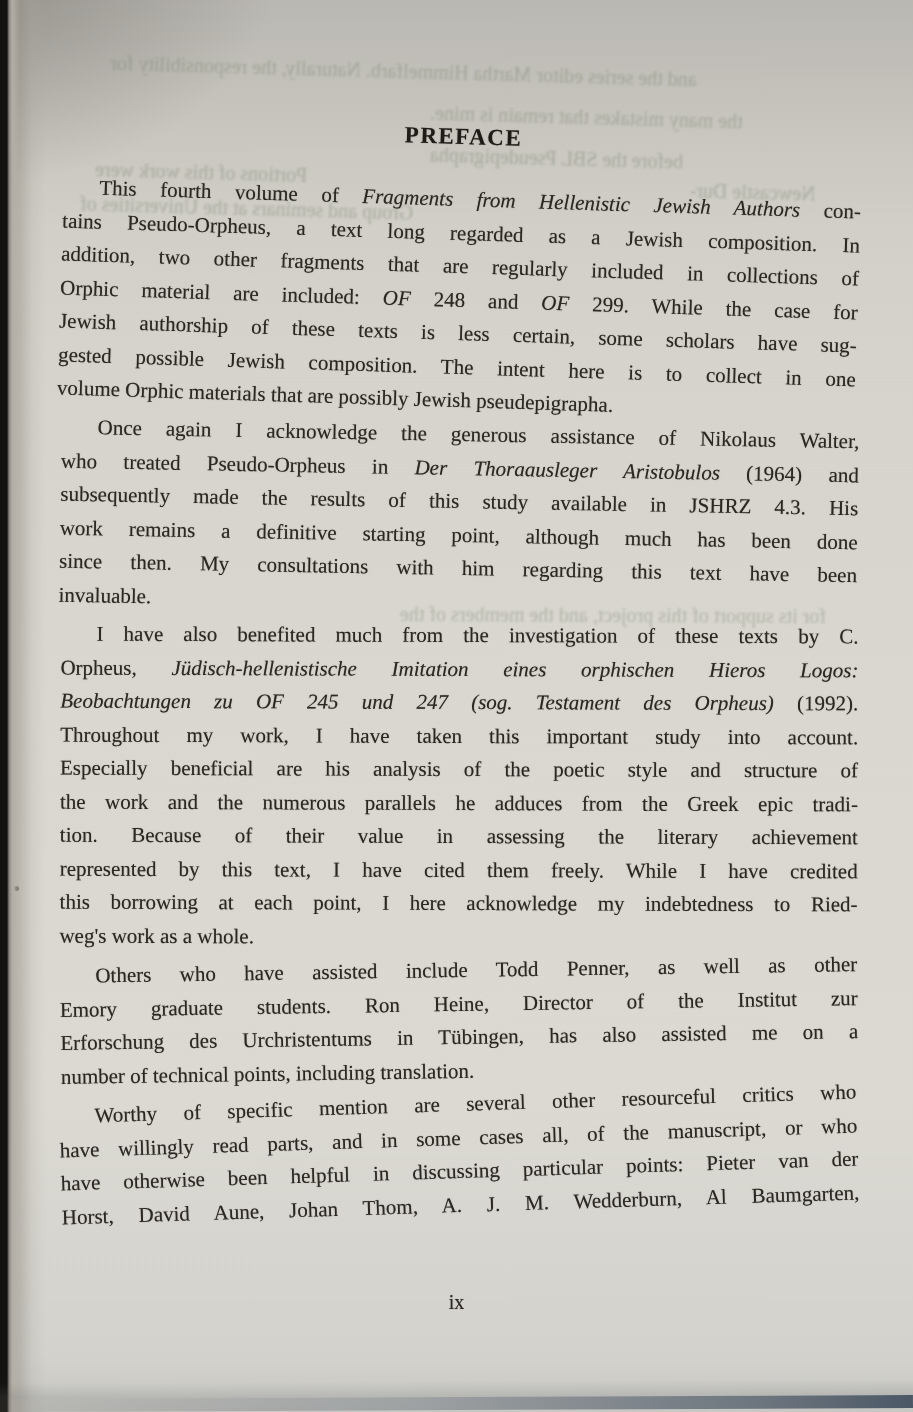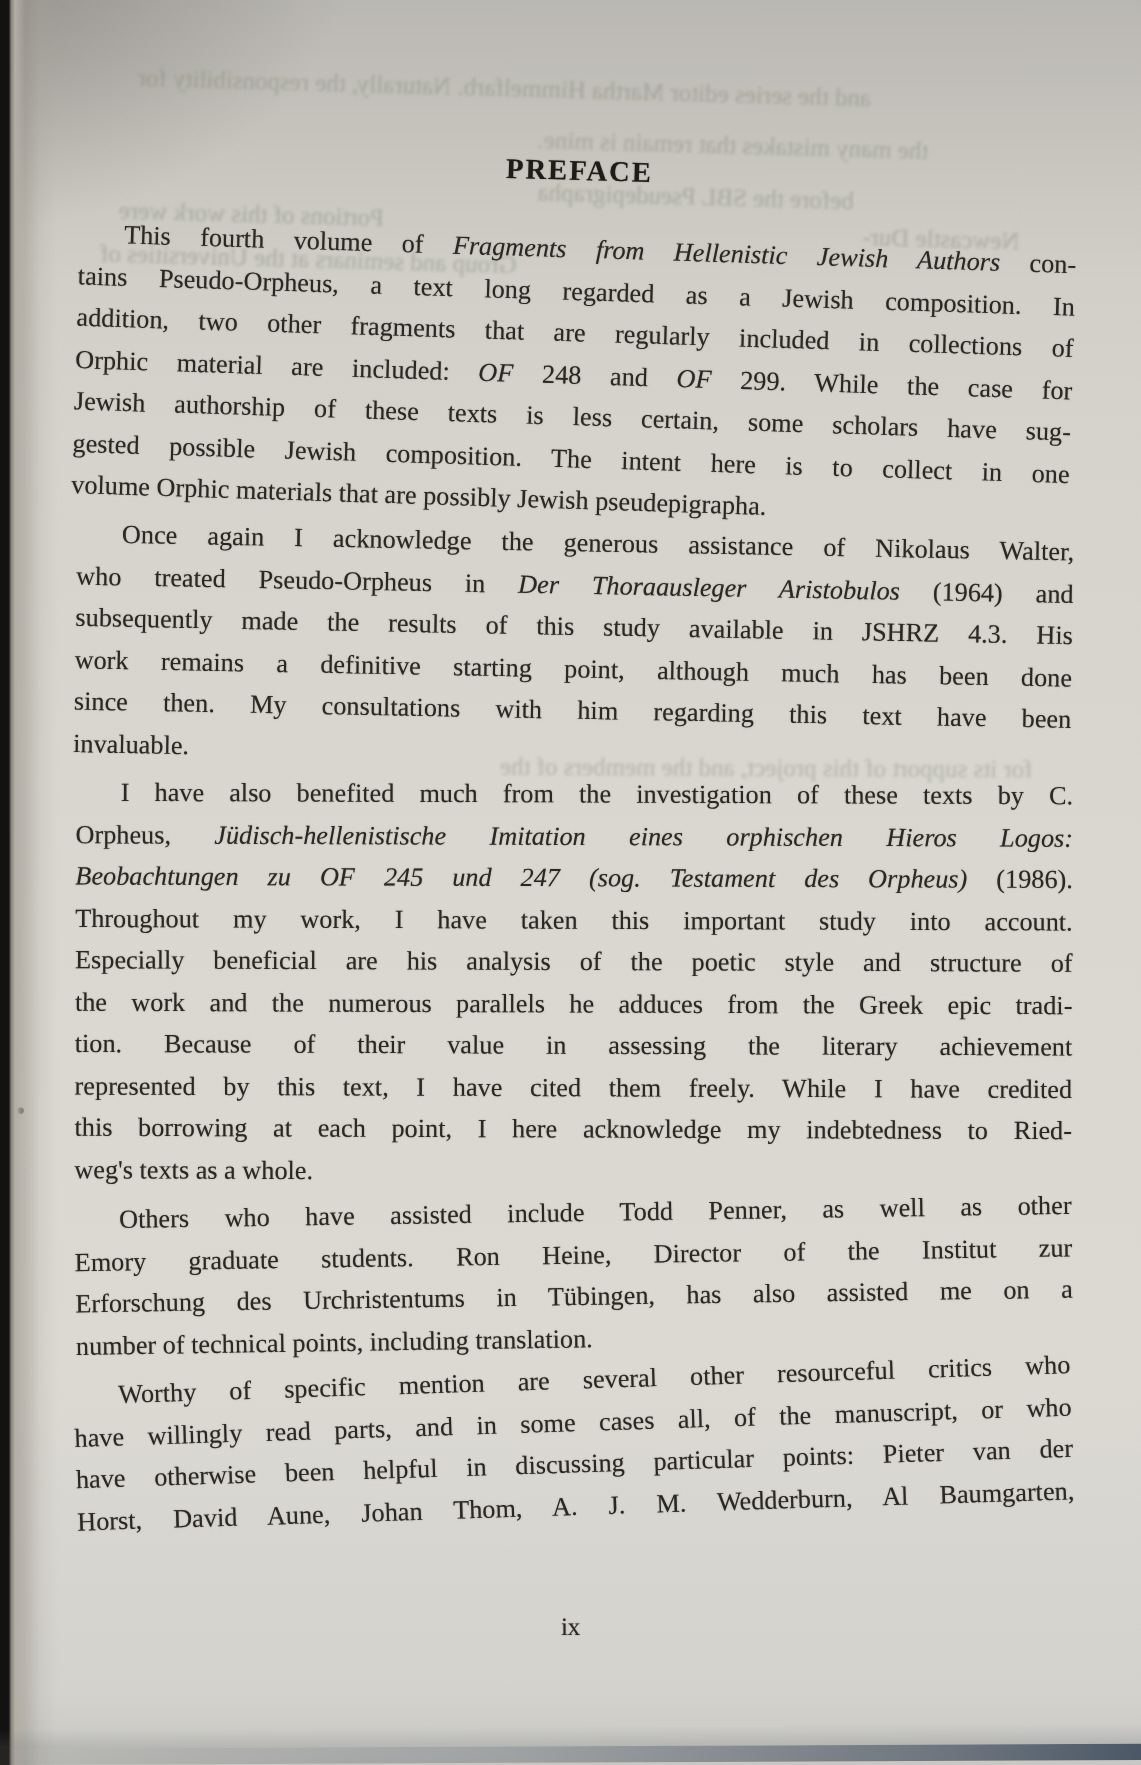--- a/index.html
+++ b/index.html
@@ -112,28 +112,28 @@
         <div class="line first"><span>Once again I acknowledge the generous assistance of Nikolaus Walter,</span></div>
         <div class="line"><span>who treated Pseudo-Orpheus in </span><span class="it">Der Thoraausleger Aristobulos</span><span> (1964) and</span></div>
         <div class="line"><span>subsequently made the results of this study available in JSHRZ 4.3. His</span></div>
         <div class="line"><span>work remains a definitive starting point, although much has been done</span></div>
         <div class="line"><span>since then. My consultations with him regarding this text have been</span></div>
         <div class="line plast"><span>invaluable.</span></div>
       </div>
       <div class="para">
         <div class="line first"><span>I have also benefited much from the investigation of these texts by C.</span></div>
         <div class="line"><span>Orpheus, </span><span class="it">Jüdisch-hellenistische Imitation eines orphischen Hieros Logos:</span></div>
-        <div class="line"><span class="it">Beobachtungen zu OF 245 und 247 (sog. Testament des Orpheus)</span><span> (1986).</span></div>
+        <div class="line"><span class="it">Beobachtungen zu OF 245 und 247 (sog. Testament des Orpheus)</span><span> (1992).</span></div>
         <div class="line"><span>Throughout my work, I have taken this important study into account.</span></div>
         <div class="line"><span>Especially beneficial are his analysis of the poetic style and structure of</span></div>
         <div class="line"><span>the work and the numerous parallels he adduces from the Greek epic tradi-</span></div>
         <div class="line"><span>tion. Because of their value in assessing the literary achievement</span></div>
         <div class="line"><span>represented by this text, I have cited them freely. While I have credited</span></div>
         <div class="line"><span>this borrowing at each point, I here acknowledge my indebtedness to Ried-</span></div>
-        <div class="line plast"><span>weg's texts as a whole.</span></div>
+        <div class="line plast"><span>weg's work as a whole.</span></div>
       </div>
       <div class="para">
         <div class="line first"><span>Others who have assisted include Todd Penner, as well as other</span></div>
         <div class="line"><span>Emory graduate students. Ron Heine, Director of the Institut zur</span></div>
         <div class="line"><span>Erforschung des Urchristentums in Tübingen, has also assisted me on a</span></div>
         <div class="line plast"><span>number of technical points, including translation.</span></div>
       </div>
       <div class="para">
         <div class="line first"><span>Worthy of specific mention are several other resourceful critics who</span></div>
         <div class="line"><span>have willingly read parts, and in some cases all, of the manuscript, or who</span></div>

